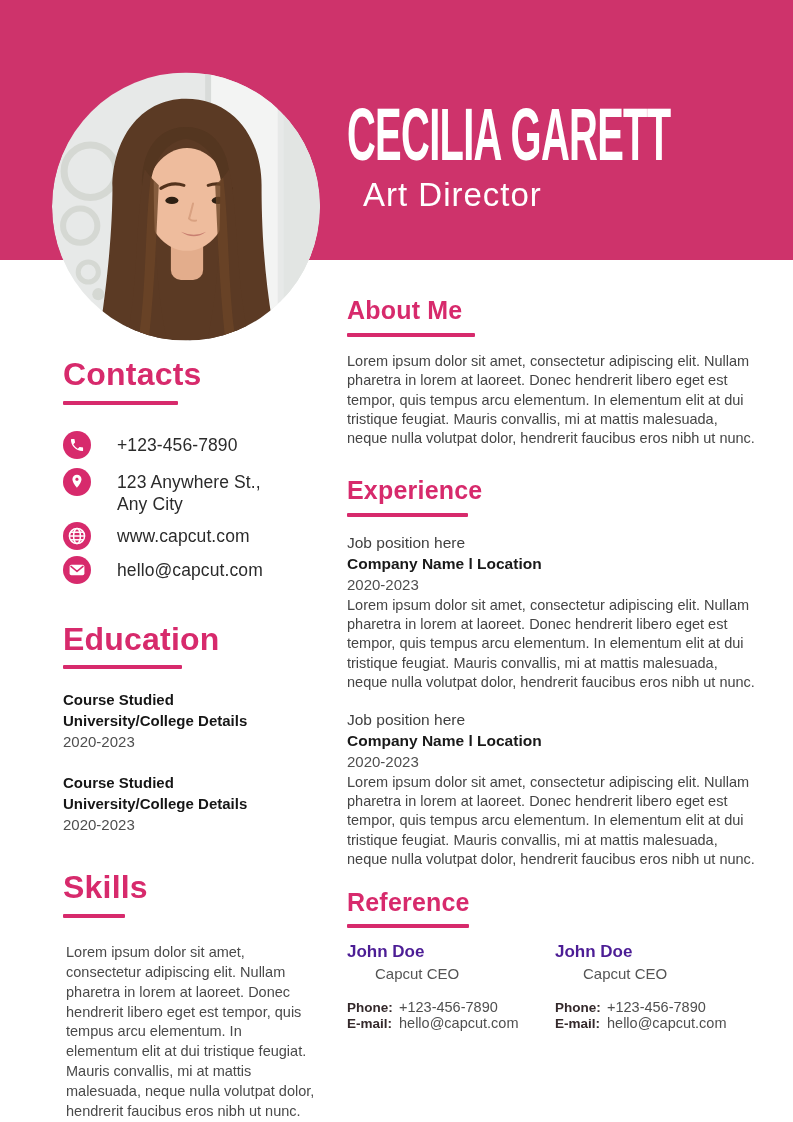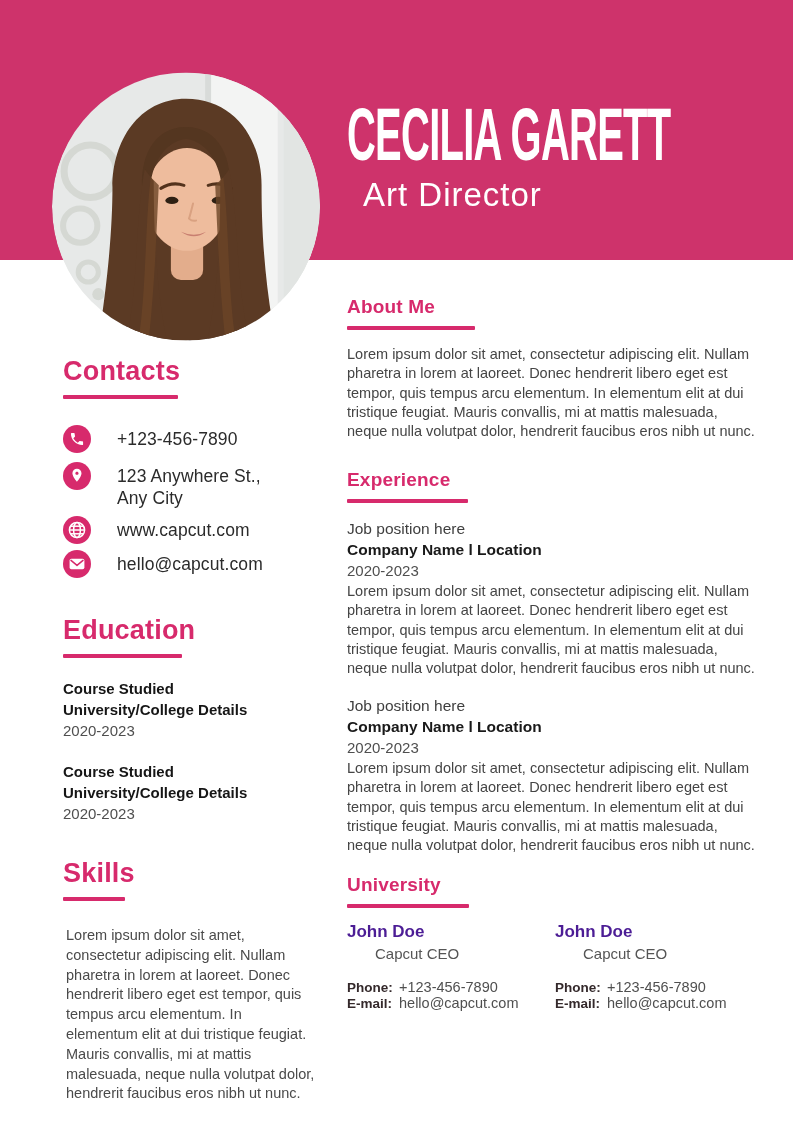--- a/index.html
+++ b/index.html
@@ -23,22 +23,22 @@
   
   .photo-wrap {
     position:absolute; left:52px; top:70px; width:268px; height:273px;
     border-radius:50%; overflow:hidden;
   }
   .photo-wrap svg { display:block; width:100%; height:100%; }
   
   .col-left  { position:absolute; left:63px;  top:356px; width:254px; }
   .col-right { position:absolute; left:347px; top:296px; width:410px; }
   
-  .sec-heading { font-size:19px; font-weight:bold; color:#D72A6C; letter-spacing:0.2px; line-height:1.15; }
-  .col-left .sec-heading { font-size:27px; }
+  .sec-heading { font-size:25px; font-weight:bold; color:#D72A6C; letter-spacing:0.2px; line-height:1.15; }
+  .col-left .sec-heading { font-size:32px; }
   .rule { height:4px; background:#D72A6C; margin-top:8px; border-radius:1px; }
   .rule-contacts   { width:115px; }
   .rule-education  { width:119px; }
   .rule-skills     { width:62px;  }
   .rule-about      { width:128px; }
   .rule-experience { width:121px; }
   .rule-reference  { width:122px; }
   
   .contact-list { margin-top:26px; }
   .contact-row { display:flex; align-items:flex-start; margin-bottom:9px; }
@@ -241,21 +241,21 @@
 
       <div class="job">
         <div class="job-position">Job position here</div>
         <div class="job-company">Company Name l Location</div>
         <div class="job-years">2020-2023</div>
         <div class="job-desc">Lorem ipsum dolor sit amet, consectetur adipiscing elit. Nullam pharetra in lorem at laoreet. Donec hendrerit libero eget est tempor, quis tempus arcu elementum. In elementum elit at dui tristique feugiat. Mauris convallis, mi at mattis malesuada, neque nulla volutpat dolor, hendrerit faucibus eros nibh ut nunc.</div>
       </div>
     </div>
 
     <div class="ref-section">
-      <div class="sec-heading">University</div>
+      <div class="sec-heading">Reference</div>
       <div class="rule rule-reference"></div>
 
       <div class="ref-cols">
 
         <div class="ref-card">
           <div class="ref-name">John Doe</div>
           <div class="ref-title">Capcut CEO</div>
           <div class="ref-rows">
             <div class="ref-row">
               <span class="ref-label">Phone:</span>

